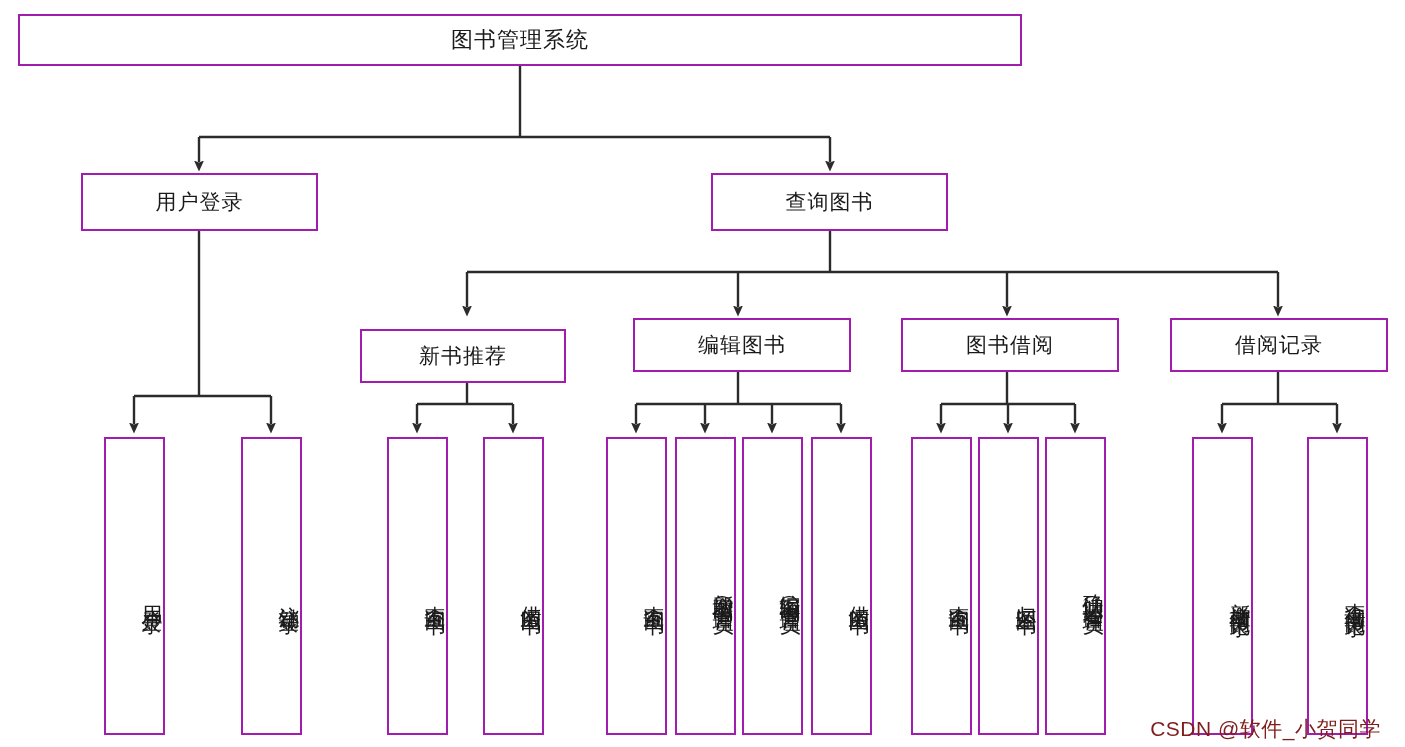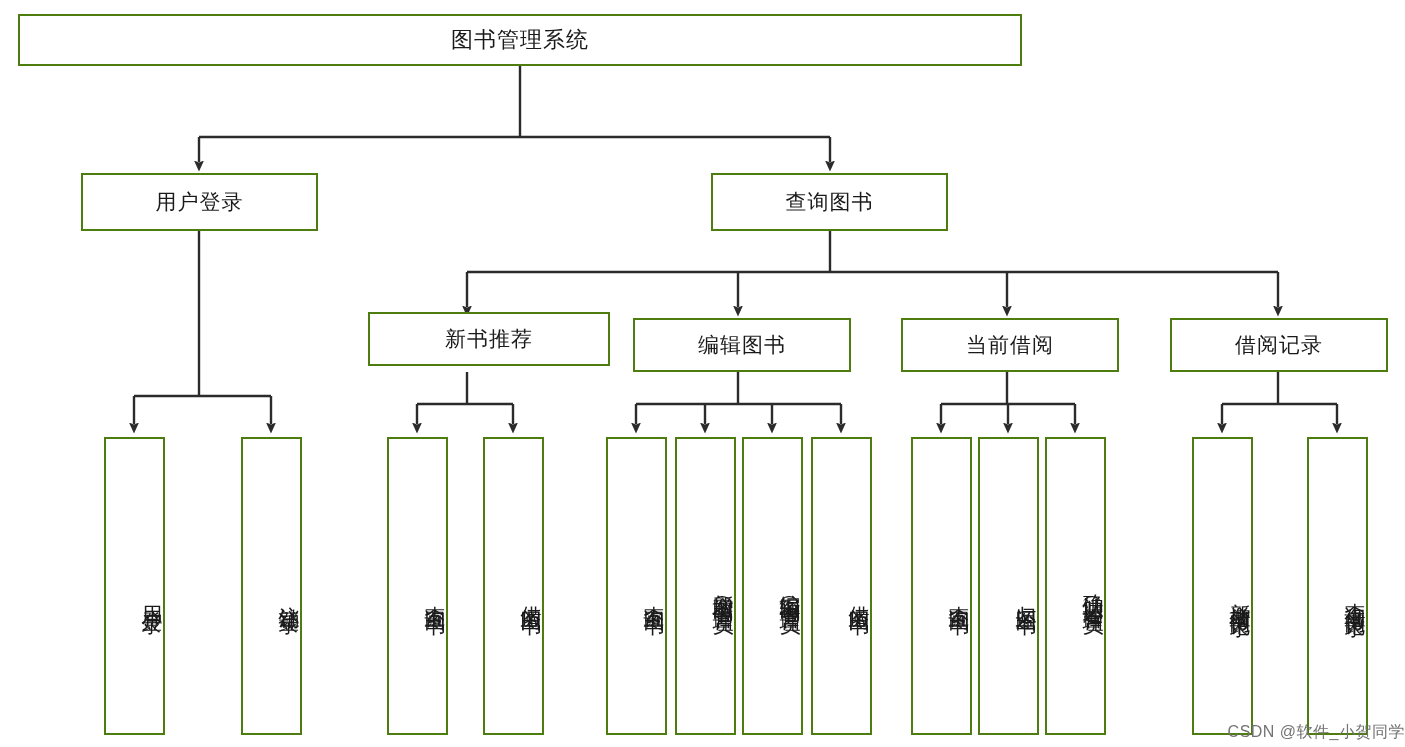--- a/index.html
+++ b/index.html
@@ -13,21 +13,21 @@
   #canvas {
     position: relative;
     width: 1405px;
     height: 747px;
     background: #ffffff;
     overflow: hidden;
   }
   .node {
     position: absolute;
     box-sizing: border-box;
-    border: 2px solid #4d7c0f;
+    border: 2px solid #a21caf;
     background: #ffffff;
     display: flex;
     align-items: center;
     justify-content: center;
     color: #1a1a1a;
   }
   .node-h {
     font-size: 21px;
     letter-spacing: 1px;
     line-height: 1.2;
@@ -59,24 +59,24 @@
   .wire {
     stroke: #2b2b2b;
     stroke-width: 2.4;
     fill: none;
   }
   .arrowhead {
     fill: #2b2b2b;
   }
   .watermark {
     position: absolute;
-    right: 0;
+    right: 24px;
     bottom: 4px;
-    font-size: 16px;
-    color: #737373;
+    font-size: 21px;
+    color: #7f1d1d;
     letter-spacing: 0.5px;
     white-space: nowrap;
   }
 </style>
 </head>
 <body>
 
 <div id="canvas">
 
   <svg class="wires" viewBox="0 0 1405 747">
@@ -128,25 +128,25 @@
     <path class="wire" d="M 1222 404 L 1222 424" marker-end="url(#arrow)"></path>
     <path class="wire" d="M 1337 404 L 1337 424" marker-end="url(#arrow)"></path>
   </svg>
 
   <div class="node node-h node-root" style="left:18px; top:14px; width:1004px; height:52px;">图书管理系统</div>
 
   <div class="node node-h" style="left:81px; top:173px; width:237px; height:58px;">用户登录</div>
 
   <div class="node node-h" style="left:711px; top:173px; width:237px; height:58px;">查询图书</div>
 
-  <div class="node node-h" style="left:360px; top:312px; width:242px; height:54px;margin-left:8px;">新书推荐</div>
+  <div class="node node-h" style="left:360px; top:329px; width:206px; height:54px;">新书推荐</div>
 
   <div class="node node-h" style="left:633px; top:318px; width:218px; height:54px;">编辑图书</div>
 
-  <div class="node node-h" style="left:901px; top:318px; width:218px; height:54px;">当前借阅</div>
+  <div class="node node-h" style="left:901px; top:318px; width:218px; height:54px;">图书借阅</div>
 
   <div class="node node-h" style="left:1170px; top:318px; width:218px; height:54px;text-align:center;">借阅记录</div>
 
   <div class="node node-v" style="left:104px; top:437px; width:61px; height:298px;">用户登录</div>
 
   <div class="node node-v" style="left:241px; top:437px; width:61px; height:298px;">注销登录</div>
 
   <div class="node node-v" style="left:387px; top:437px; width:61px; height:298px;">查询图书</div>
 
   <div class="node node-v" style="left:483px; top:437px; width:61px; height:298px;">借阅图书</div>

